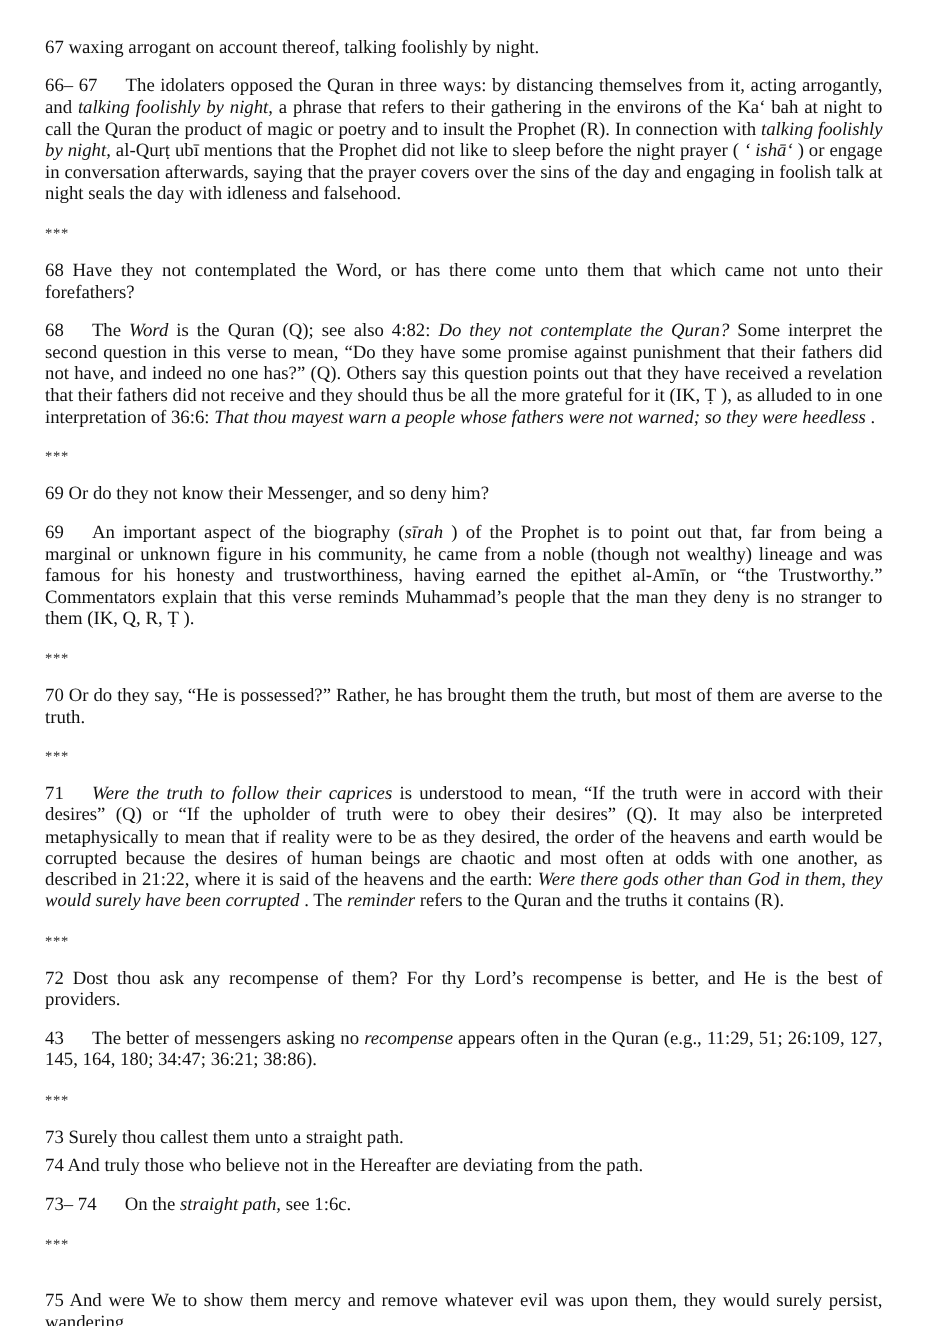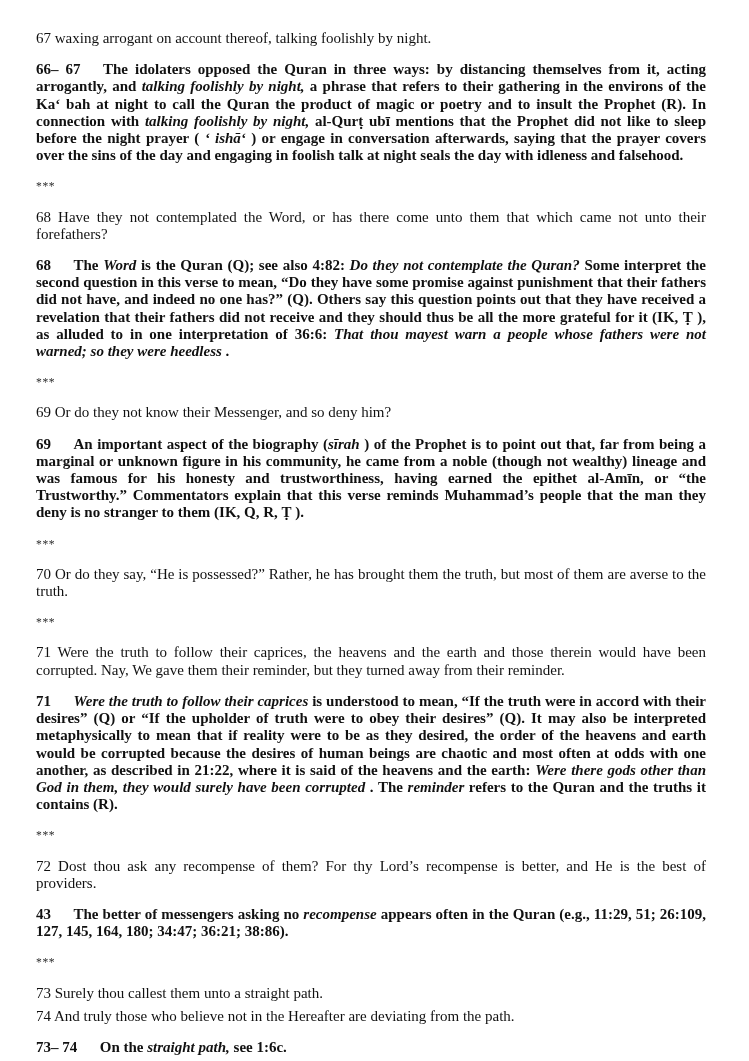--- a/index.html
+++ b/index.html
@@ -30,21 +30,20 @@
     -webkit-font-smoothing: antialiased;
   }
   .verse {
     margin-bottom: 14px;
   }
   .verse.tight {
     margin-bottom: 6px;
   }
   .commentary {
     margin-bottom: 14px;
-    font-weight: bold;
   }
   .sep {
     letter-spacing: 0.6px;
     margin-bottom: 13px;
     color: #2b2b2b;
     font-size: 11.6px;
   }
   .gap {
     white-space: pre;
   }
@@ -65,21 +64,20 @@
       <p class="commentary"><span>66– 67</span><span class="gap">  </span><span>The idolaters opposed the Quran in three ways: by distancing themselves from it, acting arrogantly, and </span><span class="it">talking foolishly by night,</span><span> a phrase that refers to their gathering in the environs of the Kaʻ bah at night to call the Quran the product of magic or poetry and to insult the Prophet (R). In connection with </span><span class="it">talking foolishly by night,</span><span> al-Qurṭ ubī mentions that the Prophet did not like to sleep before the night prayer ( </span><span class="it">ʻ ishāʻ</span><span> ) or engage in conversation afterwards, saying that the prayer covers over the sins of the day and engaging in foolish talk at night seals the day with idleness and falsehood.</span></p>
       <p class="sep"><span>***</span></p>
       <p class="verse"><span>68 Have they not contemplated the Word, or has there come unto them that which came not unto their forefathers?</span></p>
       <p class="commentary"><span>68</span><span class="gap">  </span><span>The </span><span class="it">Word</span><span> is the Quran (Q); see also 4:82: </span><span class="it">Do they not contemplate the Quran?</span><span> Some interpret the second question in this verse to mean, “Do they have some promise against punishment that their fathers did not have, and indeed no one has?” (Q). Others say this question points out that they have received a revelation that their fathers did not receive and they should thus be all the more grateful for it (IK, Ṭ ), as alluded to in one interpretation of 36:6: </span><span class="it">That thou mayest warn a people whose fathers were not warned; so they were heedless</span><span> .</span></p>
       <p class="sep"><span>***</span></p>
       <p class="verse"><span>69 Or do they not know their Messenger, and so deny him?</span></p>
       <p class="commentary"><span>69</span><span class="gap">  </span><span>An important aspect of the biography (</span><span class="it">sīrah</span><span> ) of the Prophet is to point out that, far from being a marginal or unknown figure in his community, he came from a noble (though not wealthy) lineage and was famous for his honesty and trustworthiness, having earned the epithet al-Amīn, or “the Trustworthy.” Commentators explain that this verse reminds Muhammad’s people that the man they deny is no stranger to them (IK, Q, R, Ṭ ).</span></p>
       <p class="sep"><span>***</span></p>
       <p class="verse"><span>70 Or do they say, “He is possessed?” Rather, he has brought them the truth, but most of them are averse to the truth.</span></p>
       <p class="sep"><span>***</span></p>
-      <p class="verse"><span>71 Were the truth to follow their caprices, the heavens and the earth and those therein would have been corrupted. Nay, We gave them their reminder, but they turned away from their reminder.</span></p>
       <p class="commentary"><span>71</span><span class="gap">  </span><span class="it">Were the truth to follow their caprices</span><span> is understood to mean, “If the truth were in accord with their desires” (Q) or “If the upholder of truth were to obey their desires” (Q). It may also be interpreted metaphysically to mean that if reality were to be as they desired, the order of the heavens and earth would be corrupted because the desires of human beings are chaotic and most often at odds with one another, as described in 21:22, where it is said of the heavens and the earth: </span><span class="it">Were there gods other than God in them, they would surely have been corrupted</span><span> . The </span><span class="it">reminder</span><span> refers to the Quran and the truths it contains (R).</span></p>
       <p class="sep"><span>***</span></p>
       <p class="verse"><span>72 Dost thou ask any recompense of them? For thy Lord’s recompense is better, and He is the best of providers.</span></p>
       <p class="commentary"><span>43</span><span class="gap">  </span><span>The better of messengers asking no </span><span class="it">recompense</span><span> appears often in the Quran (e.g., 11:29, 51; 26:109, 127, 145, 164, 180; 34:47; 36:21; 38:86).</span></p>
       <p class="sep"><span>***</span></p>
       <p class="verse tight"><span>73 Surely thou callest them unto a straight path.</span></p>
       <p class="verse"><span>74 And truly those who believe not in the Hereafter are deviating from the path.</span></p>
       <p class="commentary"><span>73– 74</span><span class="gap">  </span><span>On the </span><span class="it">straight path,</span><span> see 1:6c.</span></p>
       <p class="sep"><span>***</span></p>
       <p class="verse lastline"><span>75 And were We to show them mercy and remove whatever evil was upon them, they would surely persist, wandering</span></p>

